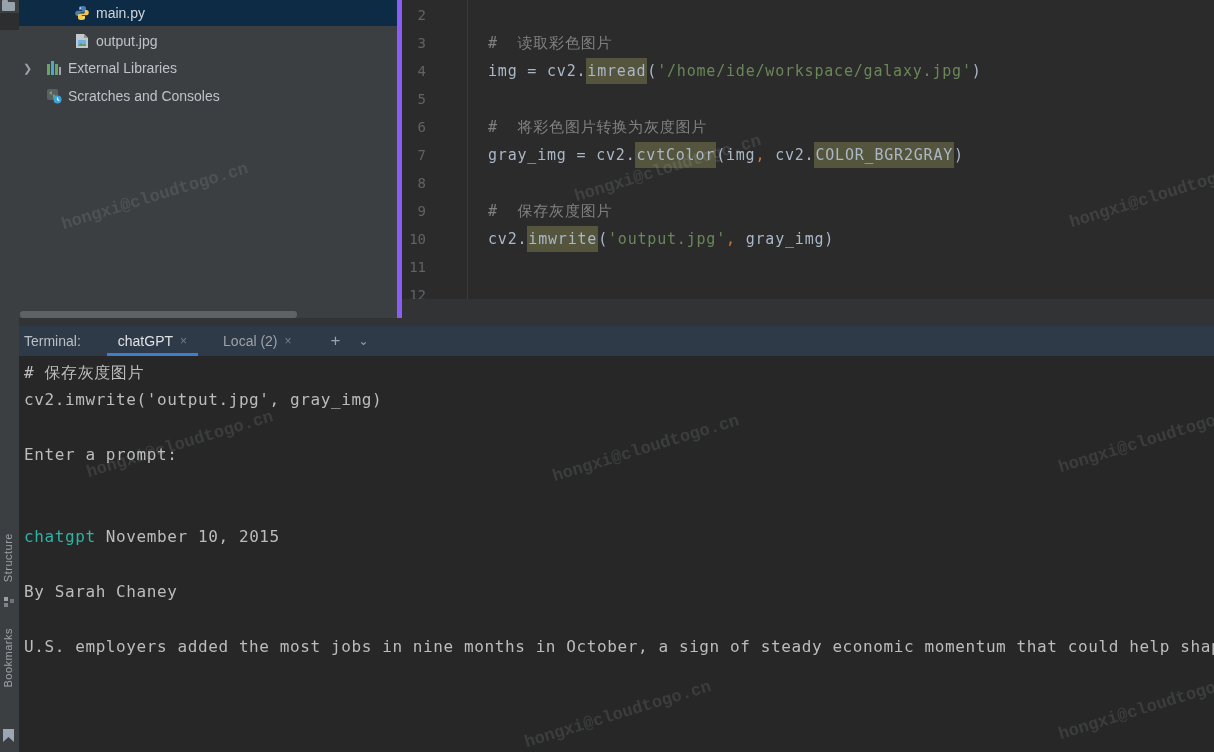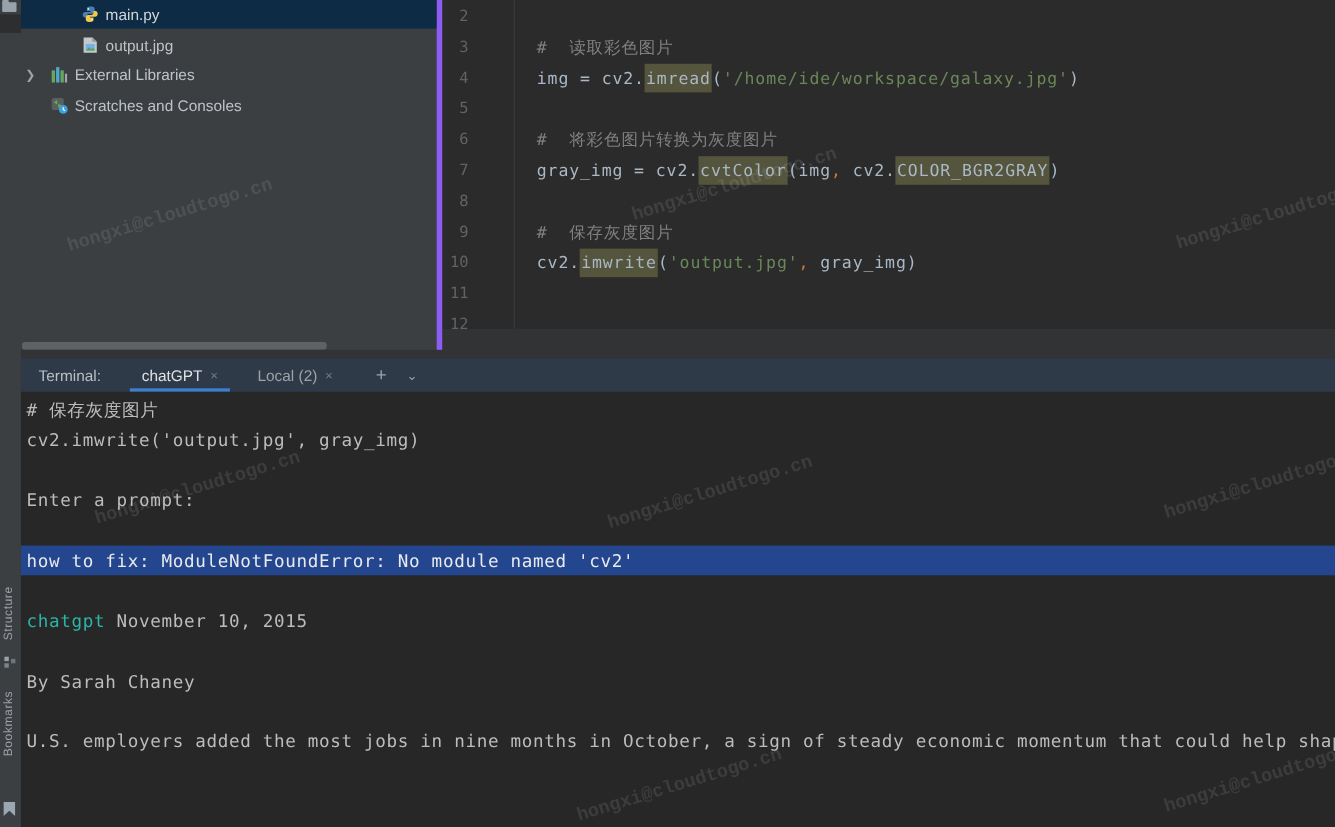--- a/index.html
+++ b/index.html
@@ -44,21 +44,21 @@
   .ed-line .code{position:absolute;left:86px;}
   .seg-code{color:var(--code-gray);}
   .seg-comment{color:var(--comment-gray);}
   .seg-string{color:var(--string-green);}
   .seg-comma{color:var(--comma-orange);}
   .seg-hl{color:var(--code-gray);background:var(--usage-highlight);padding:4px 1px;}
   
   .band{position:absolute;left:19px;top:299px;width:1195px;height:27px;background:#313335;z-index:0;}
   
   .term-header{position:absolute;left:19px;top:326px;width:1195px;height:30px;background:#2e3a47;
-               display:flex;align-items:center;padding-left:16px;z-index:2;color:#b9bfc6;font-size:14px;}
+               display:flex;align-items:center;padding-left:5px;z-index:2;color:#b9bfc6;font-size:14px;}
   .term-label{margin-right:26px;}
   .ttab{position:relative;height:30px;line-height:30px;padding:0 11px;display:flex;align-items:center;gap:7px;
         color:#9da2a8;cursor:default;}
   .ttab.active{color:#dfe1e5;}
   .ttab.active::after{content:"";position:absolute;left:0;right:0;bottom:0;height:3px;background:var(--accent-blue);}
   .ttab .x{color:#787d83;font-size:12px;}
   .th-plus{margin-left:14px;color:#9da2a8;font-size:17px;}
   .th-chev{margin-left:18px;color:#9da2a8;font-size:12px;}
   
   .terminal{position:absolute;left:19px;top:356px;width:1195px;height:396px;background:#272727;
@@ -169,21 +169,20 @@
     <span class="th-chev">⌄</span>
   </div>
 
   <div class="terminal">
     <div id="term-lines">
         <div class="term-line"><span># 保存灰度图片</span></div>
         <div class="term-line"><span>cv2.imwrite('output.jpg', gray_img)</span></div>
         <div class="term-line">&nbsp;</div>
         <div class="term-line"><span>Enter a prompt:</span></div>
         <div class="term-line">&nbsp;</div>
-        <div class="term-line sel"><span>how to fix: ModuleNotFoundError: No module named 'cv2'</span></div>
         <div class="term-line">&nbsp;</div>
         <div class="term-line"><span class="tseg-teal">chatgpt</span><span> November 10, 2015</span></div>
         <div class="term-line">&nbsp;</div>
         <div class="term-line"><span>By Sarah Chaney</span></div>
         <div class="term-line">&nbsp;</div>
         <div class="term-line"><span>U.S. employers added the most jobs in nine months in October, a sign of steady economic momentum that could help shape</span></div>
       </div>
   </div>
 
   <div id="watermarks">

